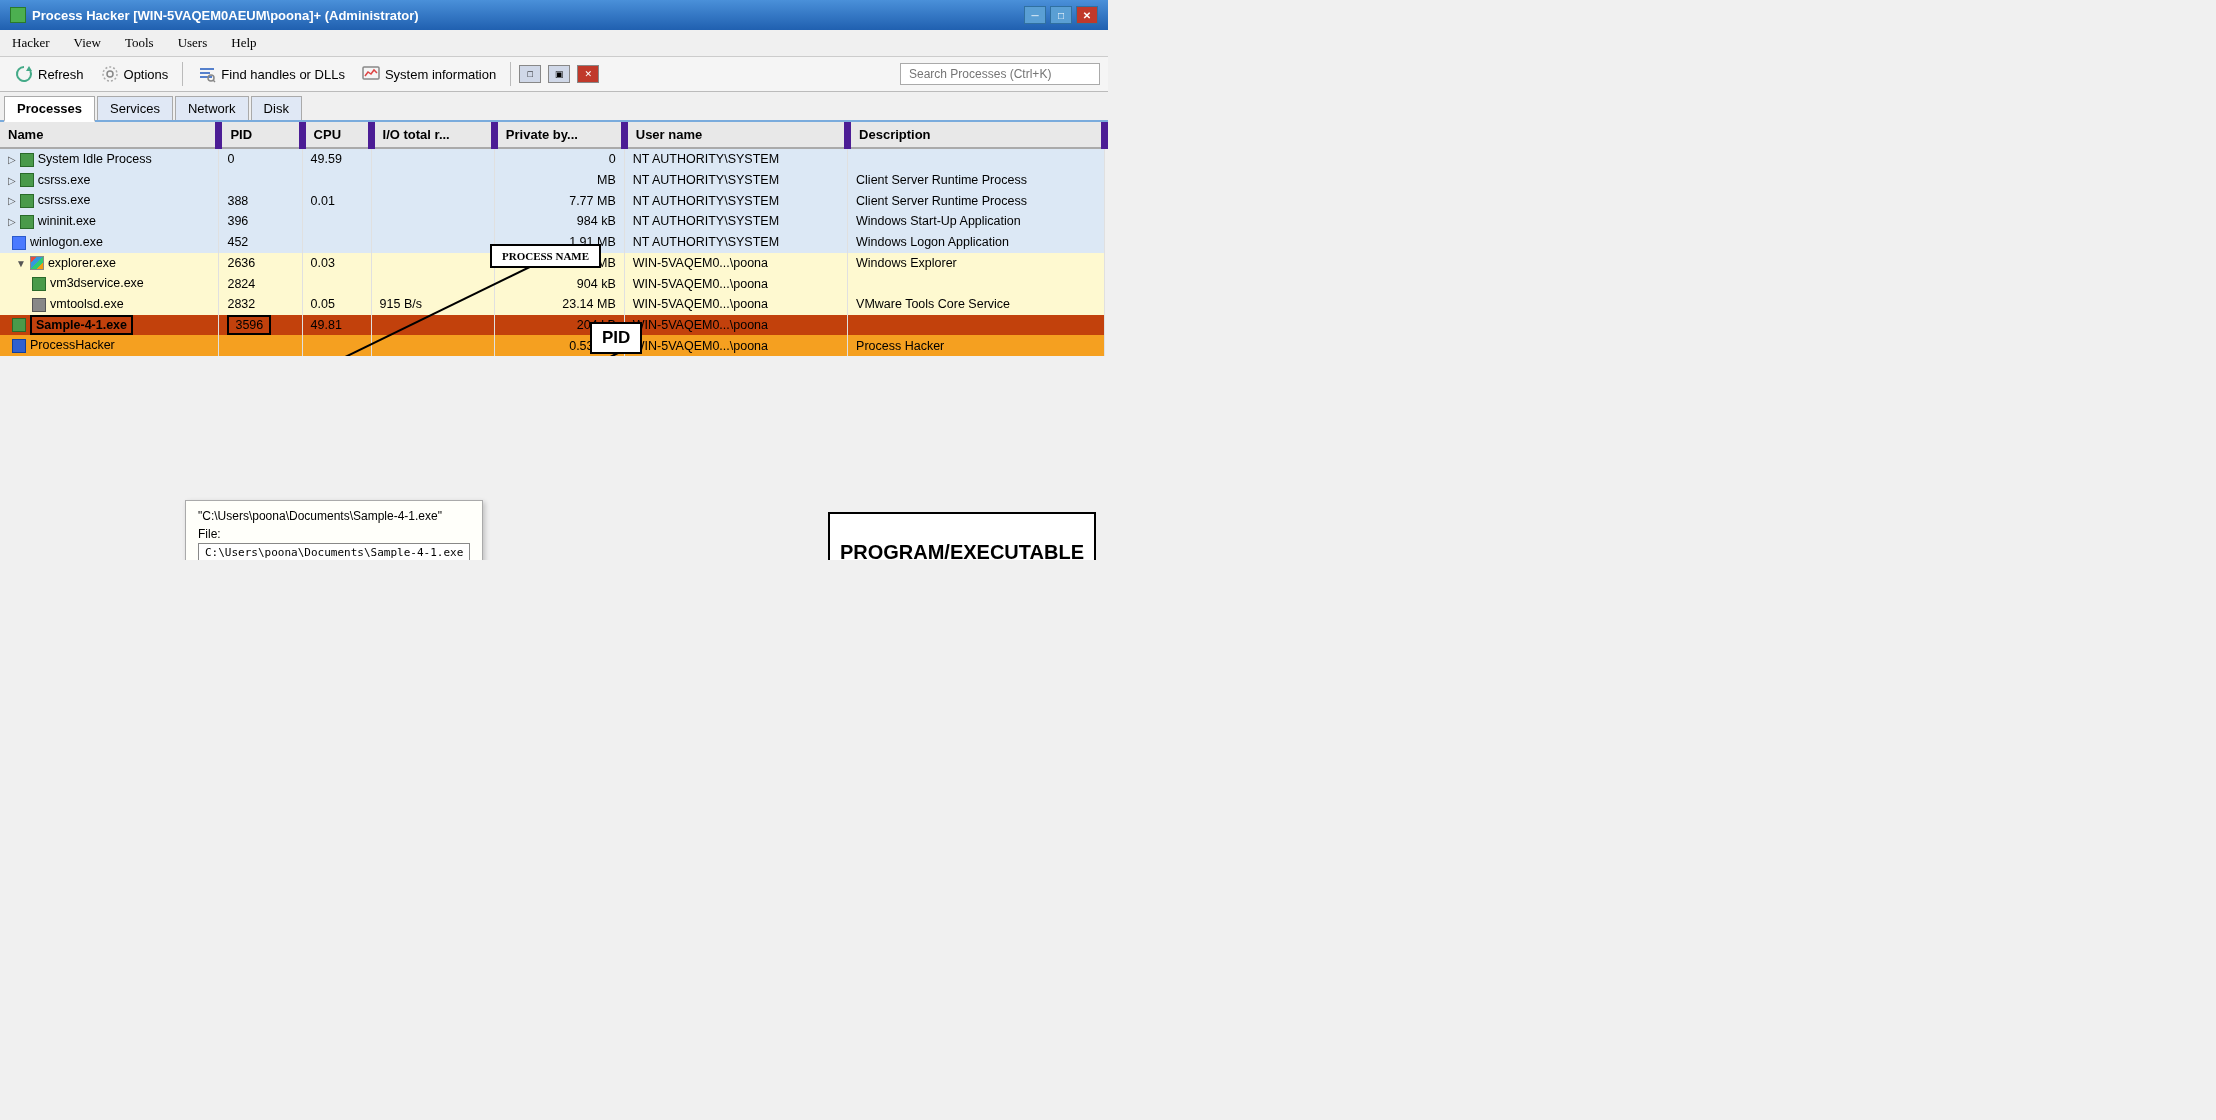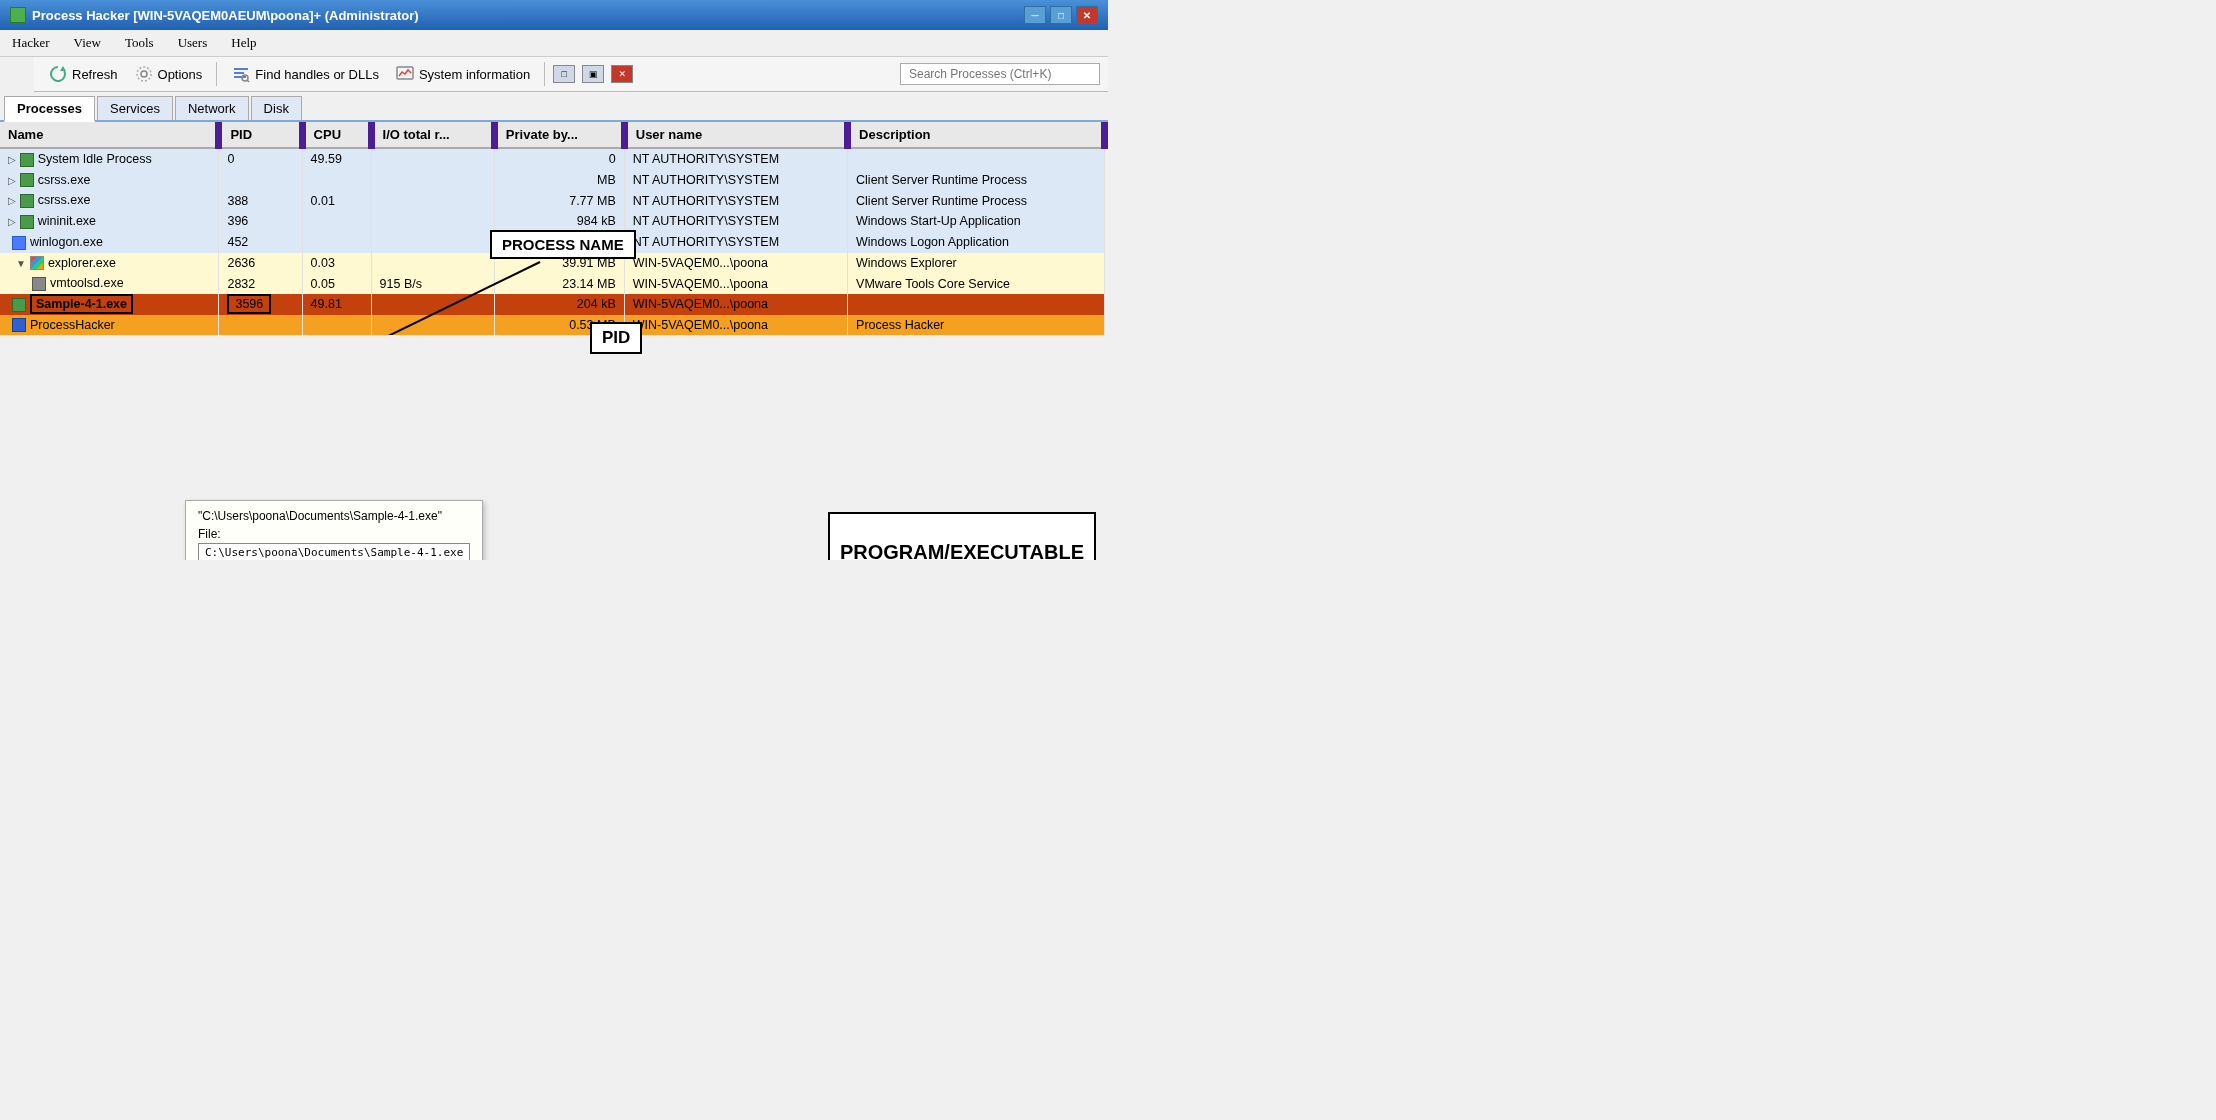--- a/index.html
+++ b/index.html
@@ -71,21 +71,20 @@
     }
 
     
     .toolbar {
       background: #f5f5f5;
       border-bottom: 1px solid #bbb;
       padding: 4px 8px;
       display: flex;
       align-items: center;
       gap: 4px;
-      margin-left: 34px;
     }
     .toolbar-btn {
       display: flex;
       align-items: center;
       gap: 4px;
       padding: 3px 6px;
       cursor: pointer;
       background: transparent;
       border: none;
       font-size: 13px;
@@ -430,20 +429,29 @@
           <tr class="row-yellow">
             <td style="padding-left: 16px;"><span class="expand-arrow">▼</span><span class="proc-icon proc-icon-windows"></span><span>explorer.exe</span></td>
             <td>2636</td>
             <td>0.03</td>
             <td></td>
             <td style="text-align: right;">39.91 MB</td>
             <td>WIN-5VAQEM0...\poona</td>
             <td>Windows Explorer</td>
           </tr>
           <tr class="row-yellow">
+            <td style="padding-left: 28px;"><span class="expand-arrow"> </span><span class="proc-icon proc-icon-green"></span><span>vm3dservice.exe</span></td>
+            <td>2824</td>
+            <td></td>
+            <td></td>
+            <td style="text-align: right;">904 kB</td>
+            <td>WIN-5VAQEM0...\poona</td>
+            <td></td>
+          </tr>
+          <tr class="row-yellow">
             <td style="padding-left: 28px;"><span class="expand-arrow"> </span><span class="proc-icon proc-icon-vm"></span><span>vmtoolsd.exe</span></td>
             <td>2832</td>
             <td>0.05</td>
             <td>915 B/s</td>
             <td style="text-align: right;">23.14 MB</td>
             <td>WIN-5VAQEM0...\poona</td>
             <td>VMware Tools Core Service</td>
           </tr>
           <tr class="row-selected">
             <td style="padding-left: 8px;"><span class="expand-arrow"> </span><span class="proc-icon proc-icon-green"></span><span style="border:2px solid black;padding:1px 4px;font-weight:bold;">Sample-4-1.exe</span></td>
@@ -468,21 +476,21 @@
   </div>
 
   <div class="tooltip-box">
     <div class="tooltip-title">"C:\Users\poona\Documents\Sample-4-1.exe"</div>
     <div class="tooltip-label">File:</div>
     <div class="tooltip-path">C:\Users\poona\Documents\Sample-4-1.exe</div>
     <div class="tooltip-notes">Notes:</div>
     <div class="tooltip-note-val">Console host: conhost.exe (3600)</div>
   </div>
 
-  <div class="anno-box" style="top: 108px; left: 490px; font-size:15px;">
+  <div class="anno-box" style="top: 122px; left: 490px; font-size:11px;font-family:Liberation Serif, serif;">
     <span>PROCESS NAME</span>
   </div>
 
   <div class="anno-box" style="top: 200px; left: 590px; font-size:17px;">
     <span>PID</span>
   </div>
 
   <div class="anno-box" style="top: 390px; right: 12px; font-size:20px; text-align:right; white-space:pre-line;">
     <span style="white-space:pre-line;">PROGRAM/EXECUTABLE
 FILE PATH</span>

